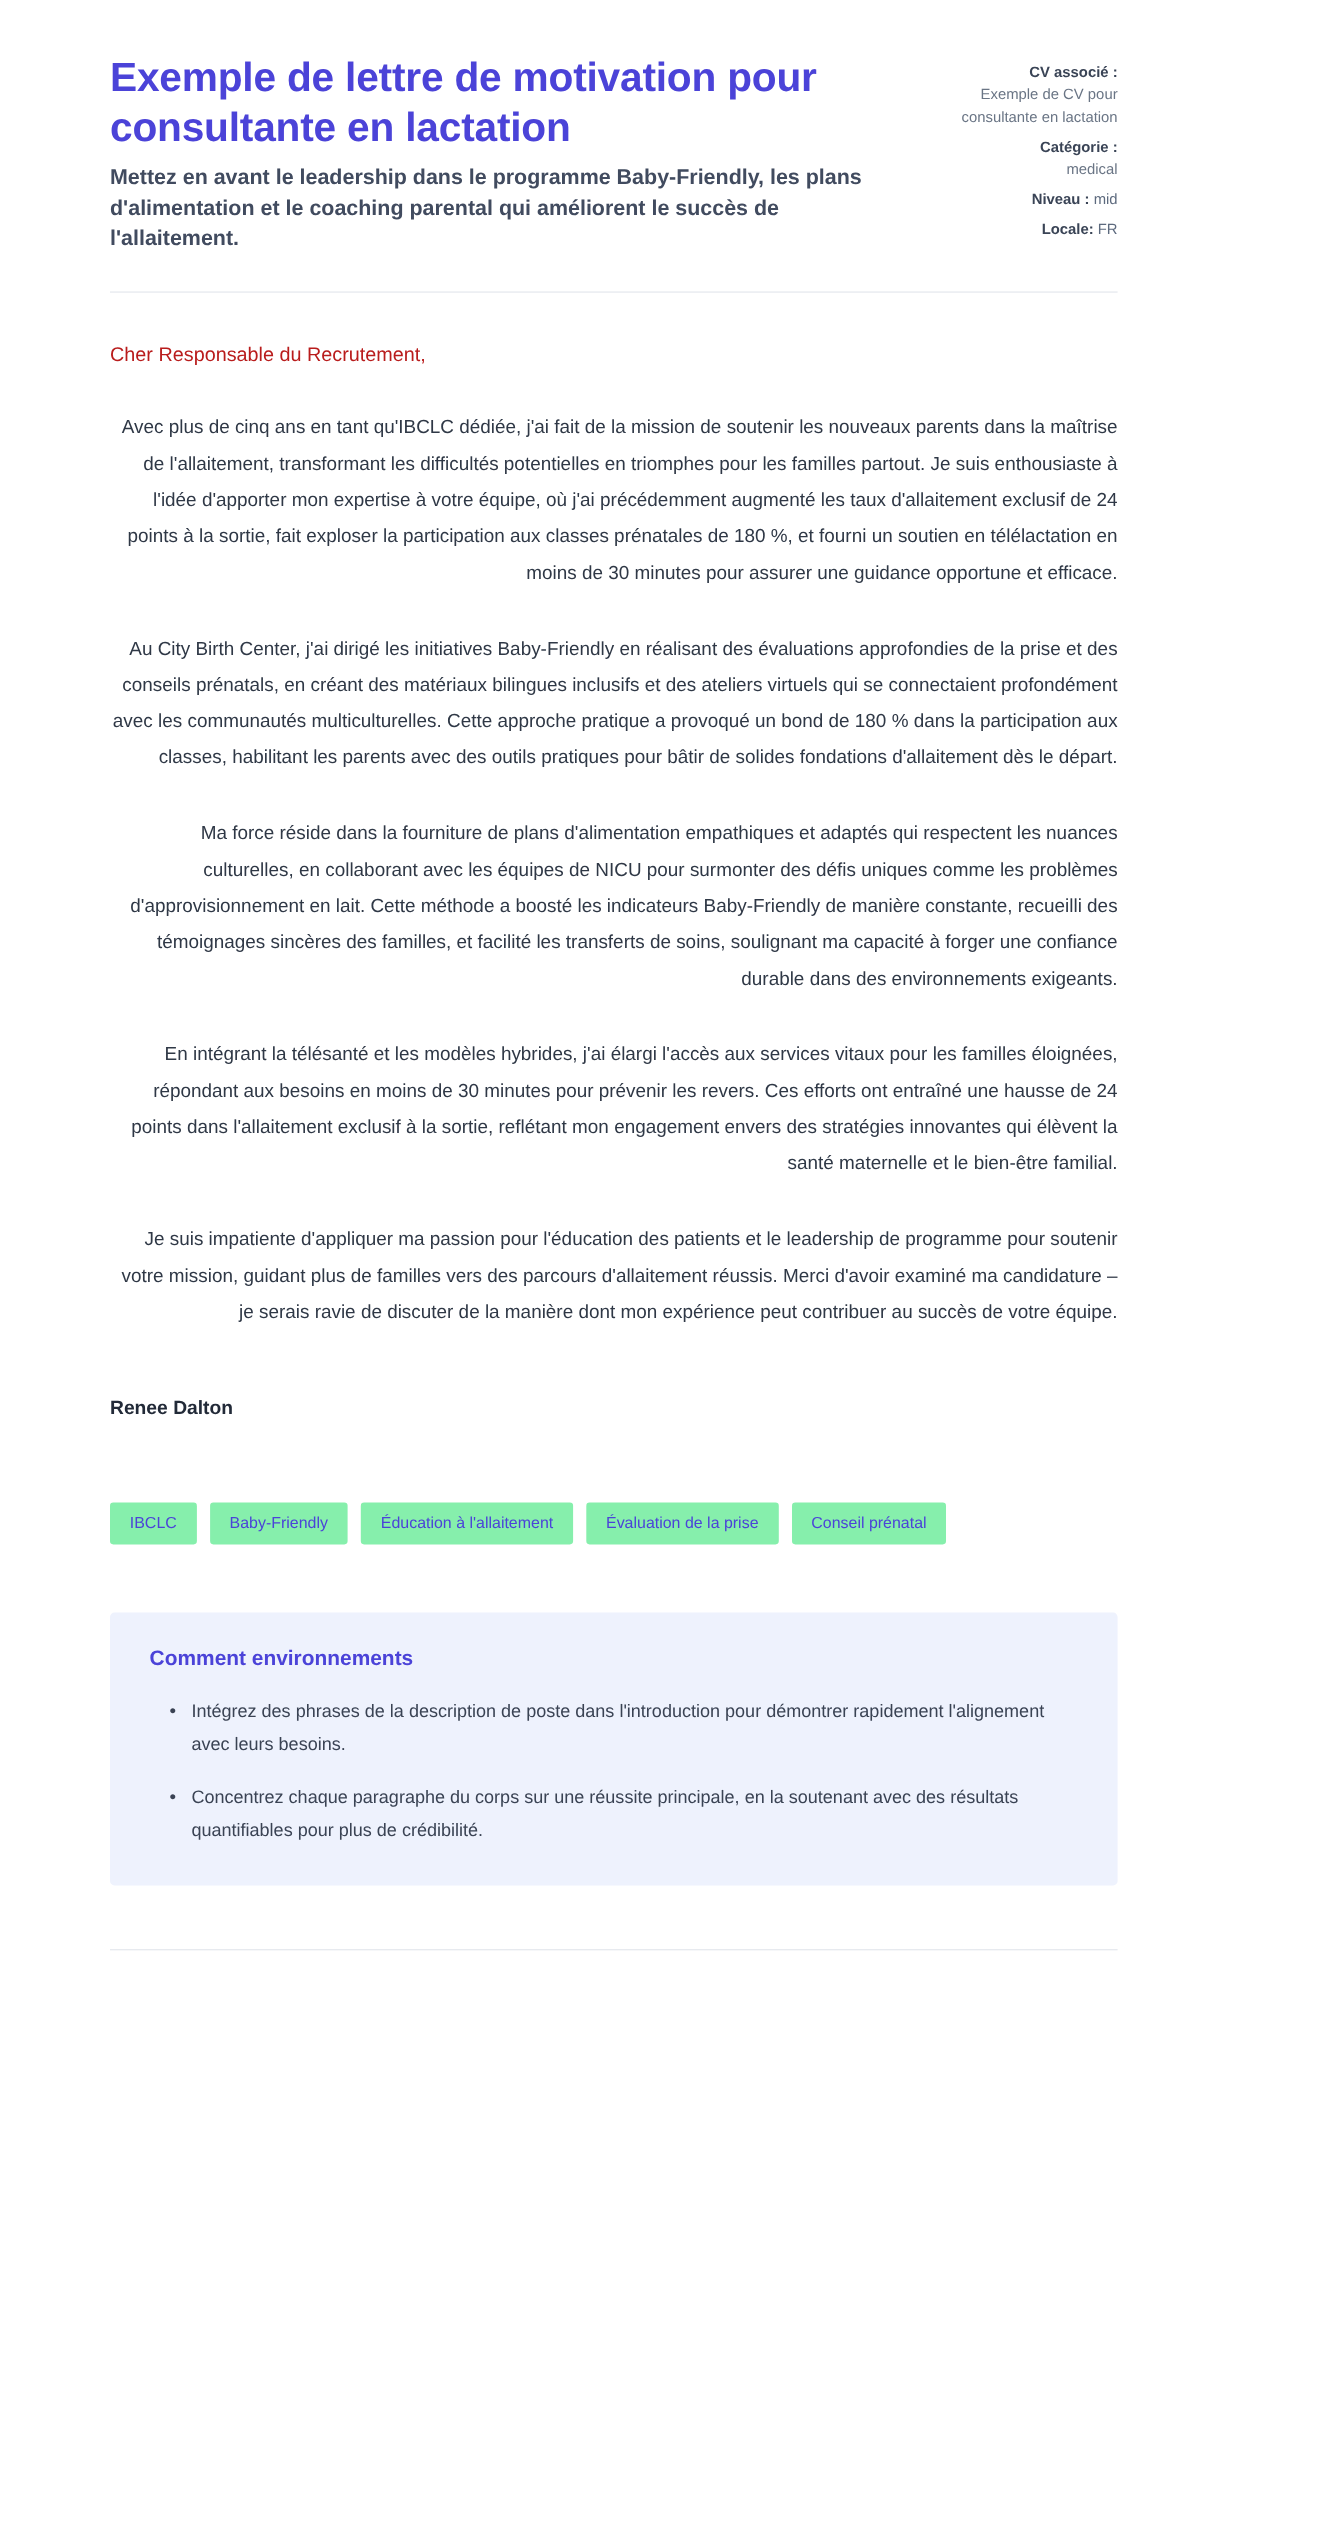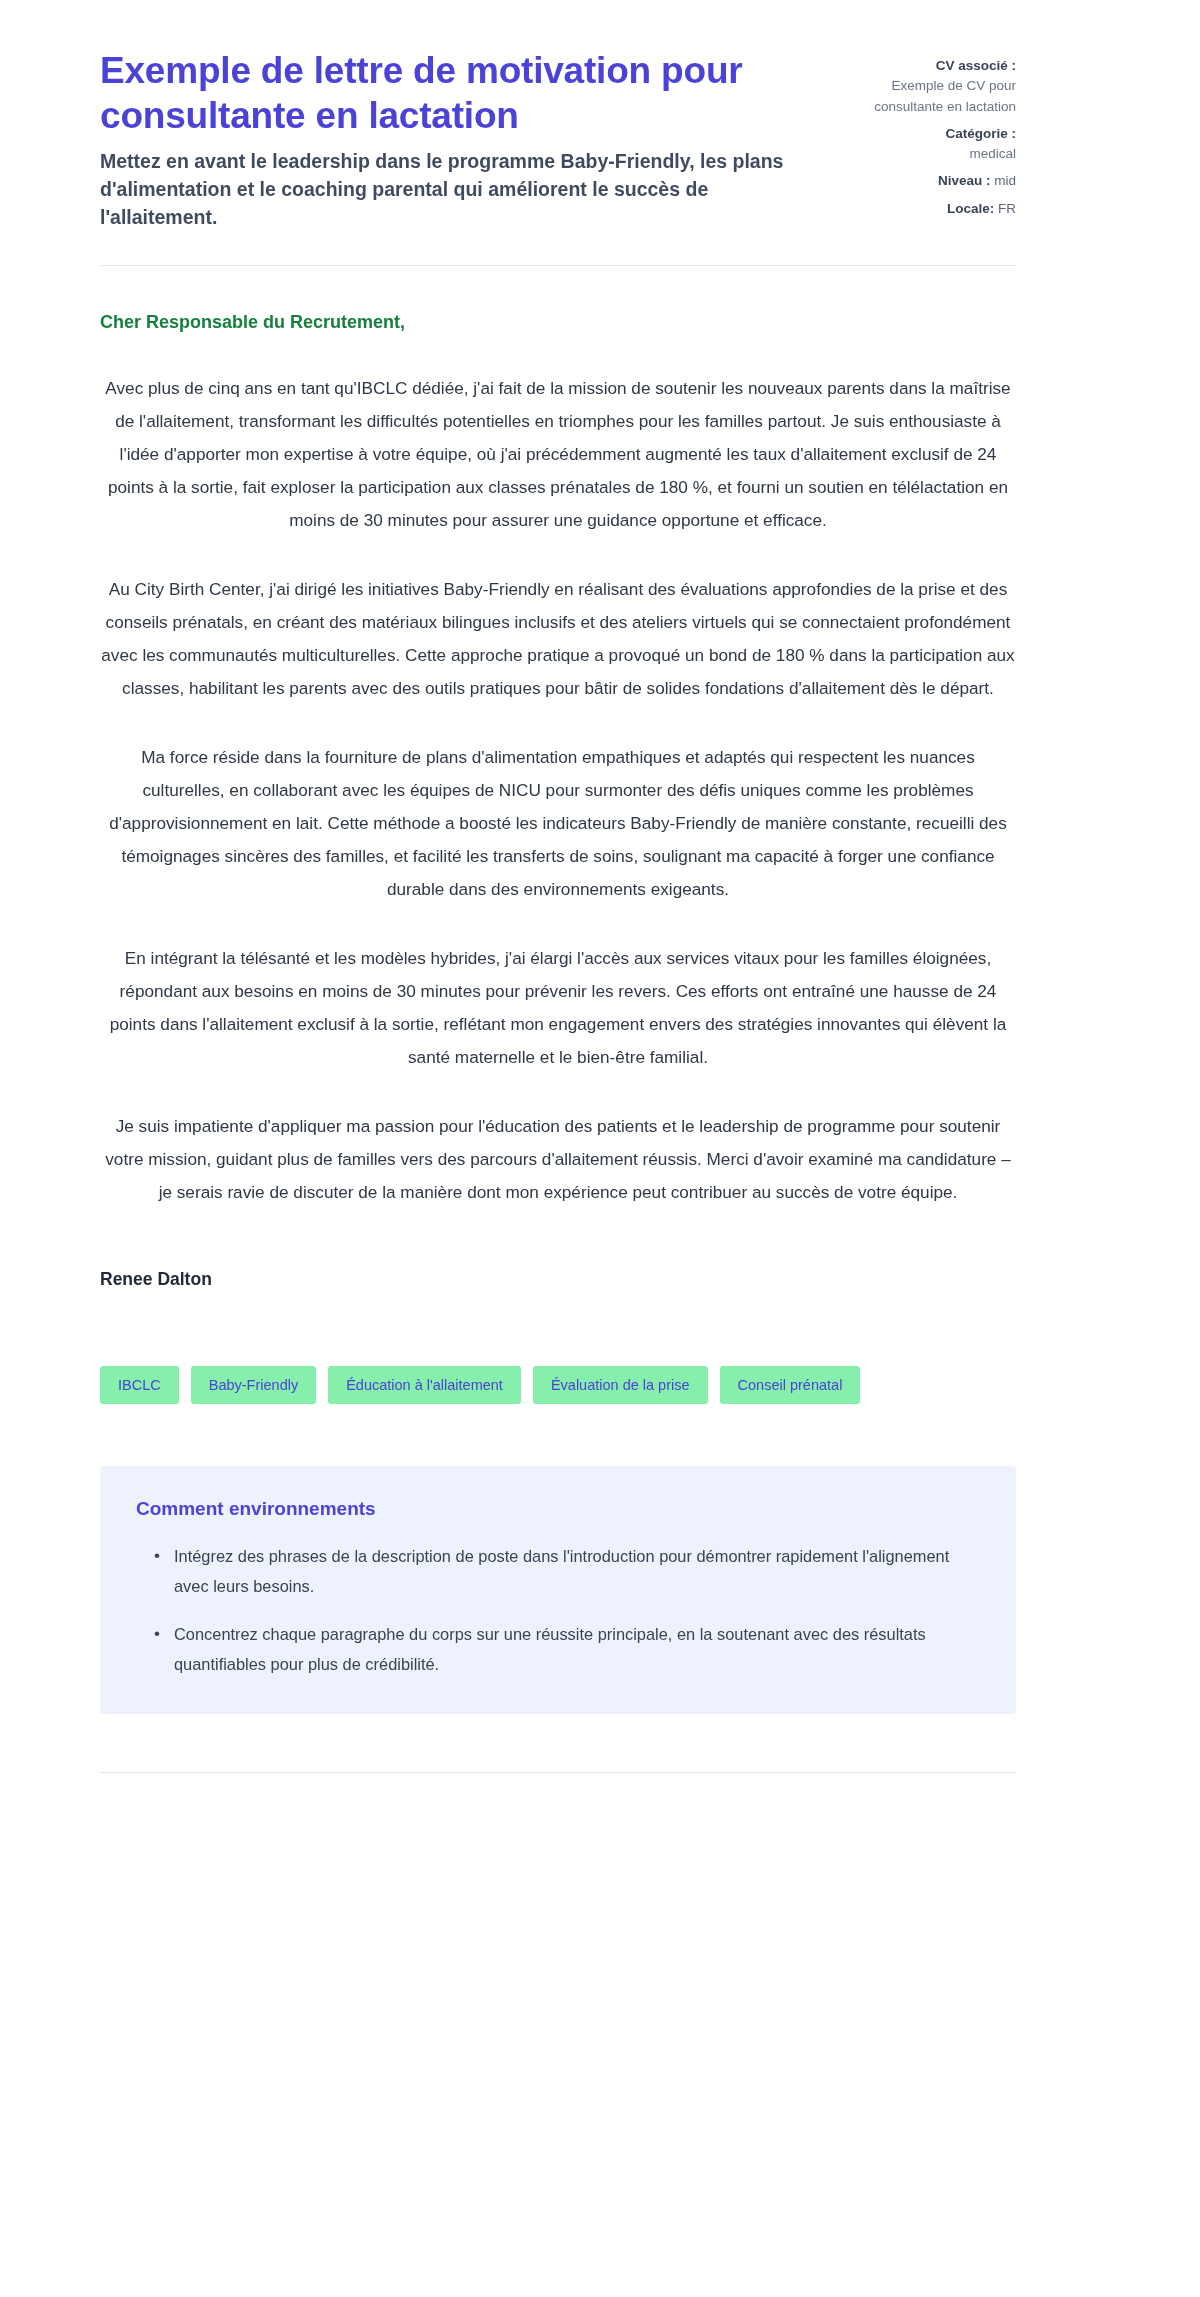--- a/index.html
+++ b/index.html
@@ -76,31 +76,31 @@
     border-top: 1px solid #e2e5eb;
     height: 0;
   }
 
   
   .letter {
     padding: 44px 100px 0 100px;
   }
   .salutation {
     font-size: 18px;
-    font-weight: bold;
-    color: #15803d;
+    font-weight: normal;
+    color: #b91c1c;
     margin: 0 0 36px 0;
     line-height: 1.4;
   }
   .para {
     font-size: 17.2px;
     line-height: 1.92;
     color: #2f3846;
     margin: 0 0 36px 0;
-    text-align: center;
+    text-align: right;
   }
 
   
   .signature {
     padding: 24px 100px 0 100px;
   }
   .sign-name {
     font-size: 17.5px;
     font-weight: bold;
     color: #222a38;

